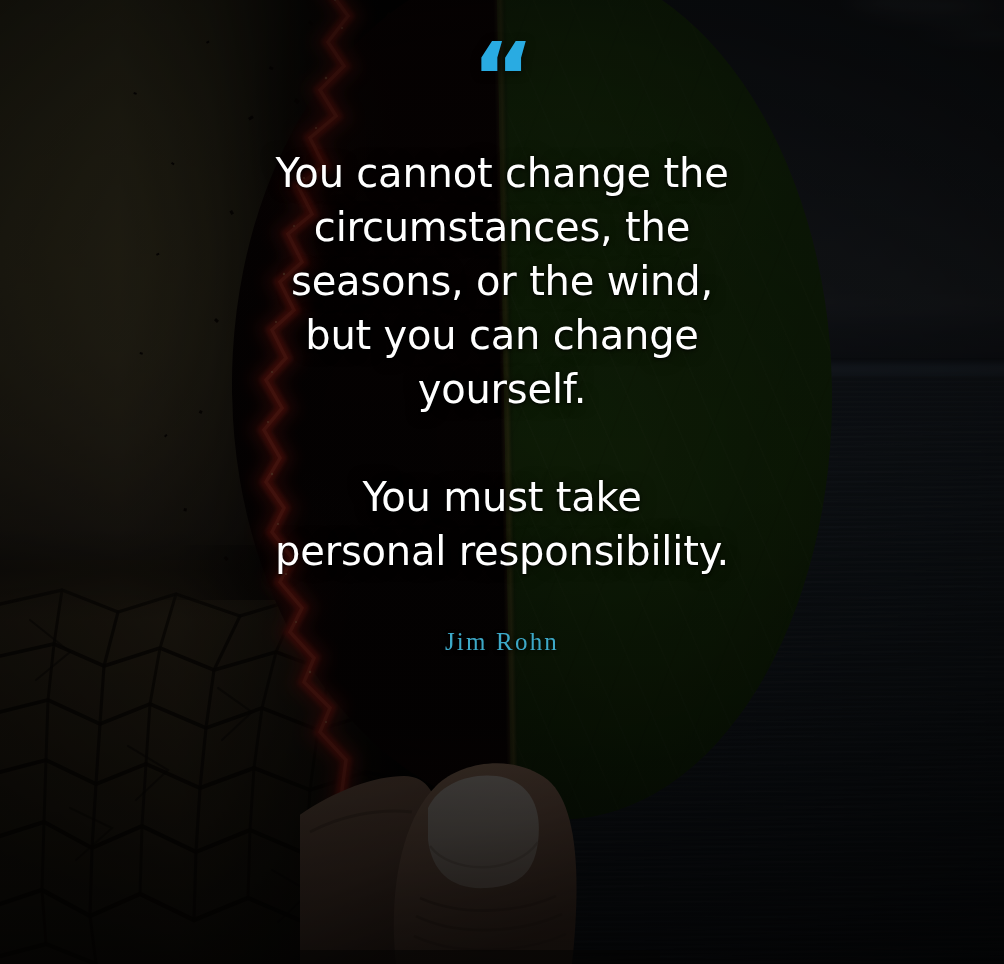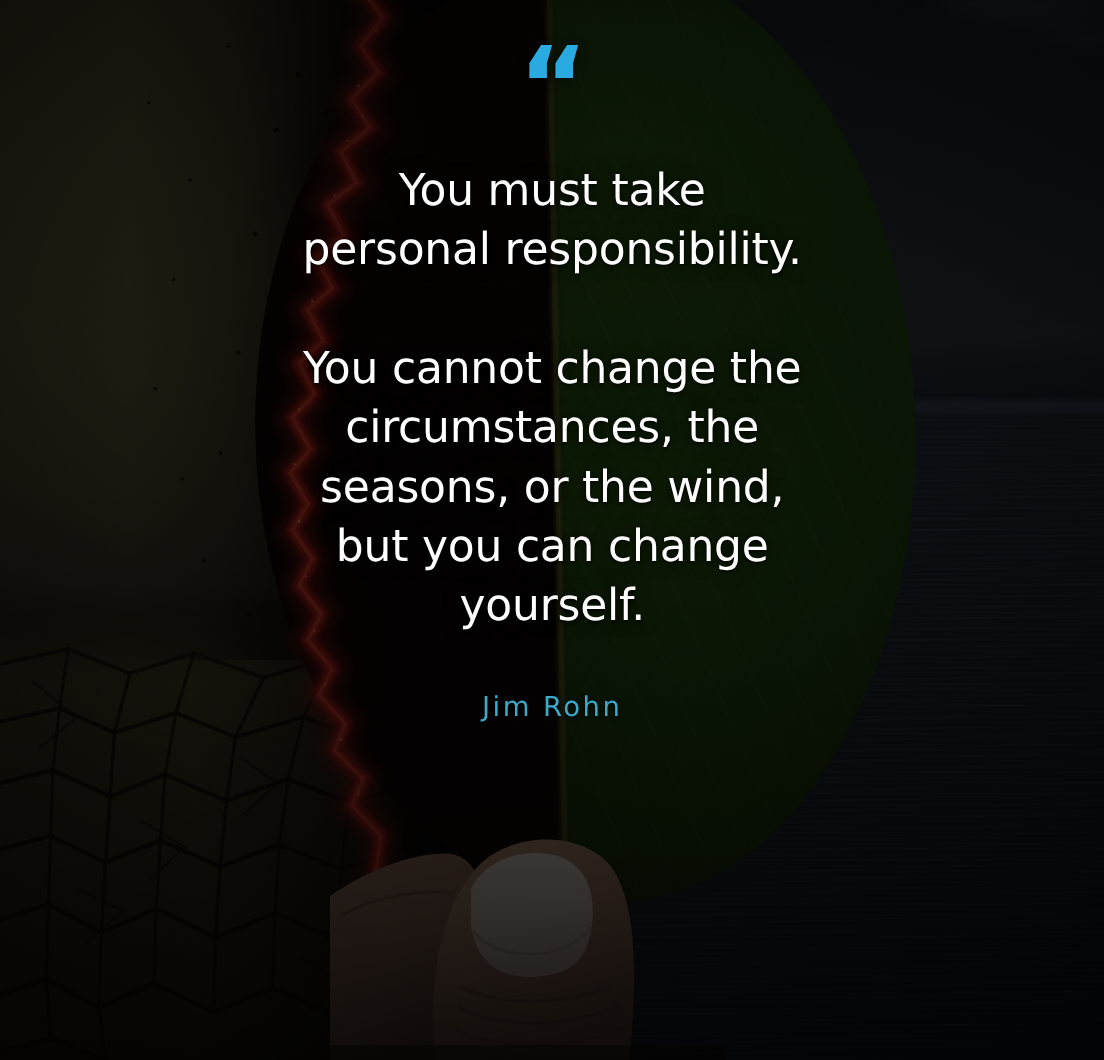--- a/index.html
+++ b/index.html
@@ -500,28 +500,28 @@
     <div class="layer" id="vignette"></div>
     <div class="layer" id="scrim"></div>
   </div>
 
   <div id="quote-content">
 
     <div id="quote-mark" style="color:#29ABE2;">“</div>
 
     <div id="quote-body">
       <p class="quote-para">
-        <span>You must take</span><br>
-        <span>personal responsibility.</span>
-      </p>
-      <p class="quote-para">
         <span>You cannot change the</span><br>
         <span>circumstances, the</span><br>
         <span>seasons, or the wind,</span><br>
         <span>but you can change</span><br>
         <span>yourself.</span>
       </p>
+      <p class="quote-para">
+        <span>You must take</span><br>
+        <span>personal responsibility.</span>
+      </p>
     </div>
 
-    <div id="quote-author" style="color:#3DA9C8;">Jim Rohn</div>
+    <div id="quote-author" style="color:#3DA9C8;font-family:Liberation Serif, serif;">Jim Rohn</div>
   </div>
 
 </div>
 
 </body></html>

